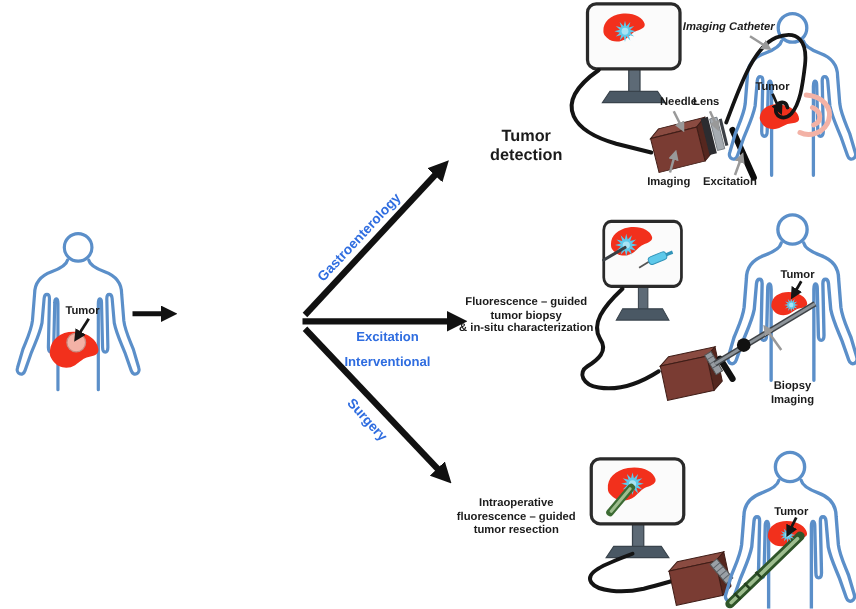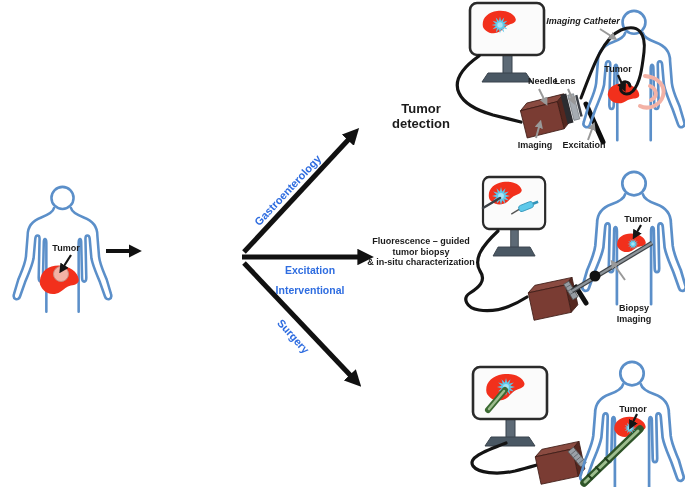--- a/index.html
+++ b/index.html
@@ -186,15 +186,20 @@
   <div>Fluorescence – guided</div>
   <div>tumor biopsy</div>
   <div>&amp; in-situ characterization</div>
 </div>
 <div class="lbl fs9" style="left:617px;top:214px;width:42px;">Tumor</div>
 <div class="lbl fs9" style="left:608px;top:283px;width:52px;margin-top:20px;">
   <div>Biopsy</div>
   <div>Imaging</div>
 </div>
 
+<div class="lbl fs9" style="left:362px;top:397px;width:102px;">
+  <div>Intraoperative</div>
+  <div>fluorescence – guided</div>
+  <div>tumor resection</div>
+</div>
 <div class="lbl fs9" style="left:612px;top:404px;width:42px;">Tumor</div>
 
 </div>
 
 </body></html>

